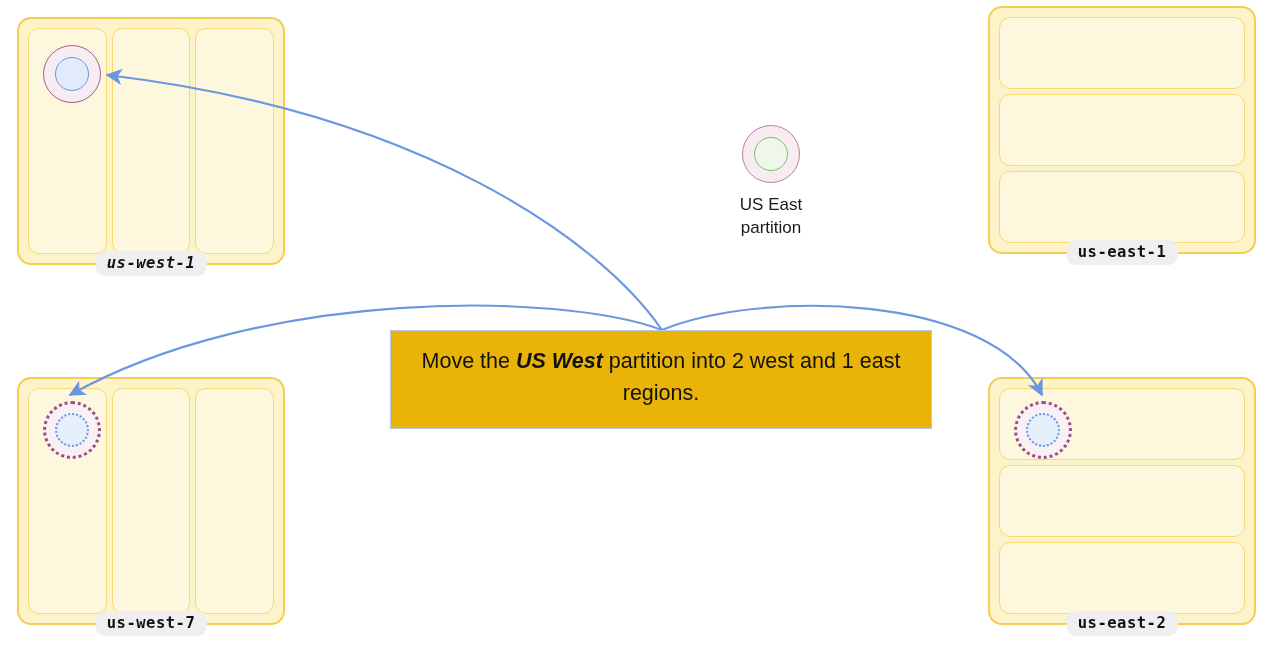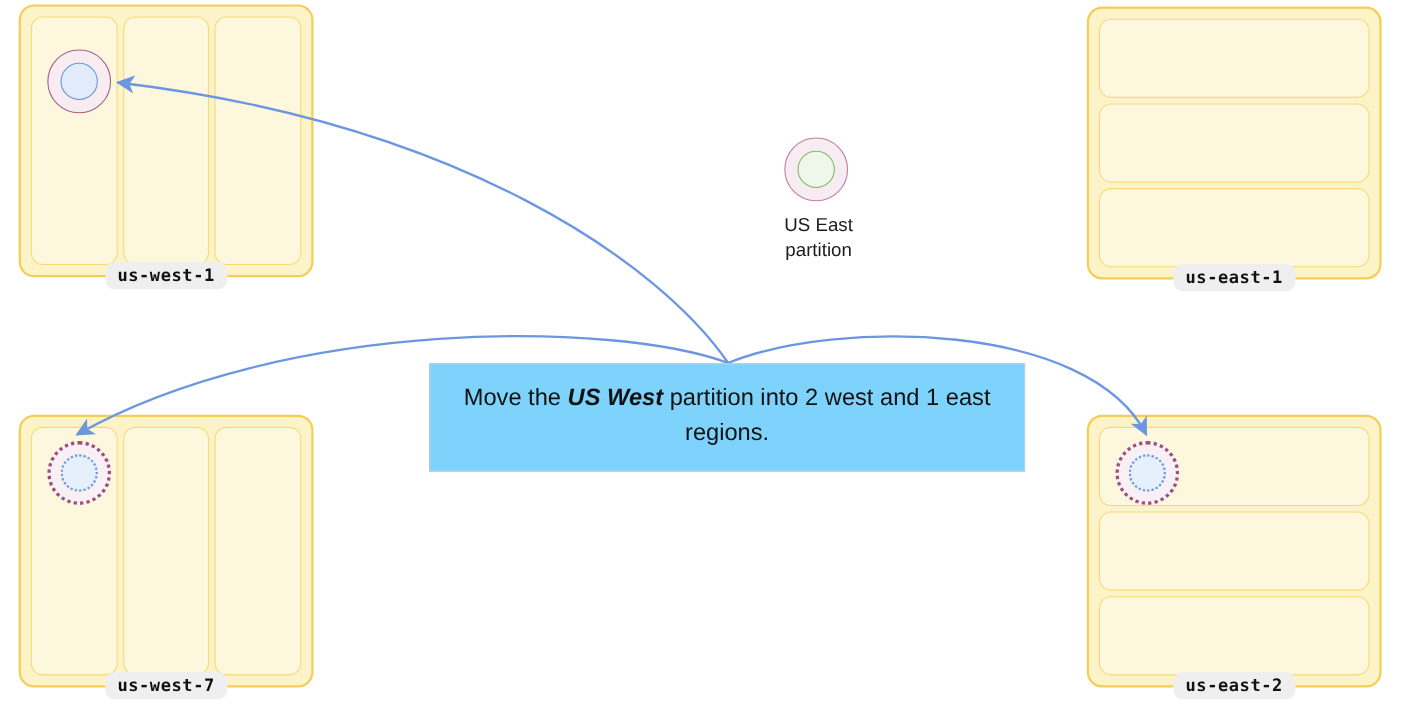--- a/index.html
+++ b/index.html
@@ -42,21 +42,21 @@
     font-family: "DejaVu Sans Mono", monospace;
     font-weight: 700;
     font-size: 15.5px;
     letter-spacing: 0.5px;
     padding: 3px 11px 4px 11px;
     border-radius: 9px;
     white-space: nowrap;
     z-index: 6;
   }
 
-  .r-tl { left: 17px;  top: 4px; }
+  .r-tl { left: 17px;  top: 17px; font-style: italic; }
   .r-tr { left: 988px; top: 6px; flex-direction: column; }
   .r-bl { left: 17px;  top: 377px; }
   .r-br { left: 988px; top: 377px; flex-direction: column; }
 
   
   .partition {
     position: absolute;
     width: 58px; height: 58px;
     border-radius: 50%;
     display: flex; align-items: center; justify-content: center;
@@ -97,21 +97,21 @@
 
   .p-tl { left: 43px;  top: 45px; }
   .p-bl { left: 43px;  top: 401px; }
   .p-br { left: 1014px; top: 401px; }
 
   
   .source-node {
     position: absolute;
     left: 713px; top: 125px;
     width: 116px;
-    display: flex; flex-direction: column; align-items: flex-start;
+    display: flex; flex-direction: column; align-items: center;
     z-index: 5;
   }
   .source-node .partition { position: relative; left: 0; top: 0; }
   .source-caption {
     margin-top: 11px;
     text-align: center;
     font-size: 17px;
     line-height: 1.33;
     color: #1a1a1a;
     font-family: "Liberation Sans", sans-serif;
@@ -130,21 +130,21 @@
     height: 54px;
     display: flex; align-items: center; justify-content: center;
     font-family: "DejaVu Sans Mono", monospace;
     font-weight: 700;
     font-size: 27px;
     letter-spacing: 1.4px;
     color: #1f3f73;
     background: #ffffff;
   }
   .callout-body {
-    background: #7dd3fc;
+    background: #eab308;
     color: #111111;
     font-size: 21.5px;
     line-height: 1.5;
     text-align: center;
     padding: 14px 22px 18px 22px;
   }
   .callout-body b { font-weight: 700; font-style: italic; }
 
   
   #arrows { position: absolute; inset: 0; z-index: 3; pointer-events: none; }

